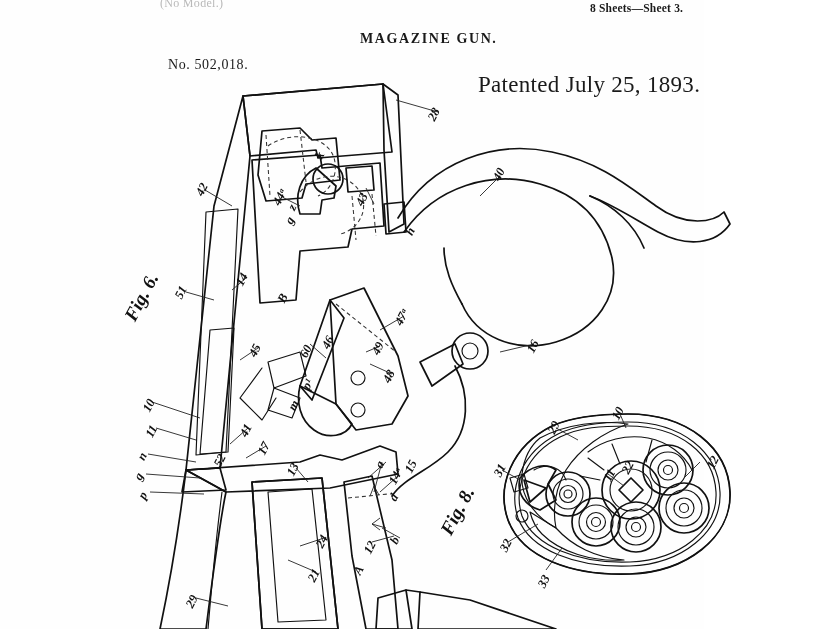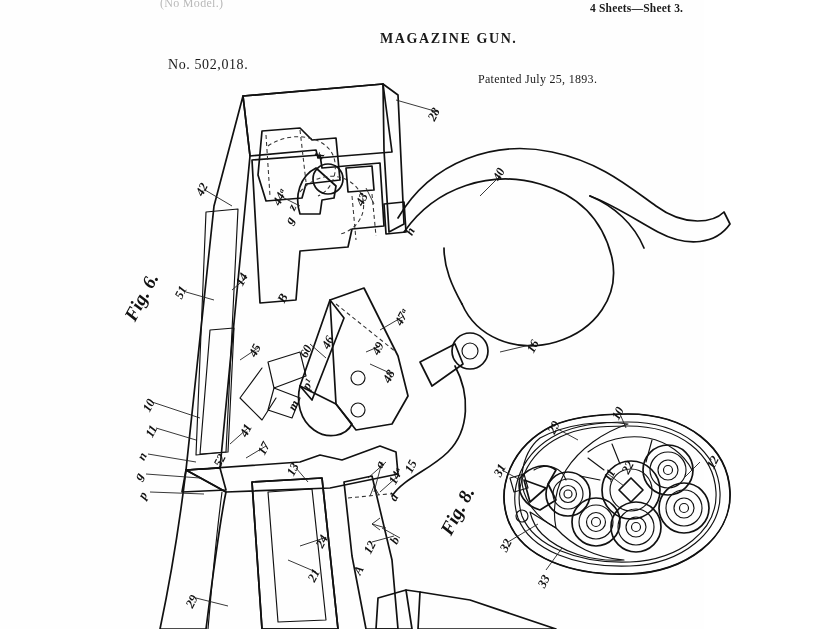--- a/index.html
+++ b/index.html
@@ -4,23 +4,23 @@
 <style>
   html,body{margin:0;padding:0;background:#ffffff;}
   body{width:839px;height:629px;overflow:hidden;
        font-family:"Liberation Serif",serif;color:#1a1a1a;}
   #sheet{position:relative;width:704px;height:629px;background:#fefefe;text-align:right;}
 
   .txt{position:absolute;white-space:nowrap;}
   #hdr-model{left:160px;top:-4px;font-size:12px;color:#b9b9b9;letter-spacing:.3px;}
   #hdr-sheets{left:590px;top:2px;font-size:11.5px;font-weight:bold;letter-spacing:.2px;}
   #hdr-inventor{left:360px;top:6px;font-size:19px;font-weight:bold;letter-spacing:2.6px;}
-  #hdr-subject{left:380px;top:31px;font-size:14px;font-weight:bold;letter-spacing:1.6px;}
+  #hdr-subject{left:360px;top:31px;font-size:14px;font-weight:bold;letter-spacing:1.6px;}
   #hdr-number{left:168px;top:57px;font-size:14px;letter-spacing:.6px;}
-  #hdr-date{left:478px;top:72px;font-size:12px;letter-spacing:.3px;}
+  #hdr-date{left:478px;top:72px;font-size:23px;letter-spacing:.3px;}
 
   
   .ref{position:absolute;font-family:"Liberation Serif",serif;font-style:italic;
        font-size:12.5px;font-weight:bold;color:#111;white-space:nowrap;
        transform-origin:center center;}
   .figlbl{position:absolute;font-family:"Liberation Serif",serif;font-style:italic;
           font-size:19px;font-weight:bold;color:#111;white-space:nowrap;
           transform-origin:center center;}
 
   svg{position:absolute;left:0;top:0;}
@@ -28,21 +28,21 @@
   .ln2{fill:none;stroke:#111;stroke-width:1.15;stroke-linejoin:round;stroke-linecap:round;}
   .lead{fill:none;stroke:#222;stroke-width:.9;}
   .dash{fill:none;stroke:#333;stroke-width:1.05;stroke-dasharray:4 3;}
 </style>
 </head>
 <body>
 
 <div id="sheet">
 
   <div class="txt" id="hdr-model">(No Model.)</div>
-  <div class="txt" id="hdr-sheets">4 Sheets—Sheet 3.</div>
+  <div class="txt" id="hdr-sheets">8 Sheets—Sheet 3.</div>
   <div class="txt" id="hdr-subject">MAGAZINE GUN.</div>
   <div class="txt" id="hdr-number">No. 502,018.</div>
   <div class="txt" id="hdr-date">Patented July 25, 1893.</div>
 
   <svg width="839" height="629" viewBox="0 0 839 629">
     <defs>
 
       <pattern id="hatchA" width="7" height="7" patternTransform="rotate(55)" patternUnits="userSpaceOnUse">
         <line x1="0" y1="0" x2="0" y2="7" stroke="#111" stroke-width="1.25"></line>
       </pattern>

